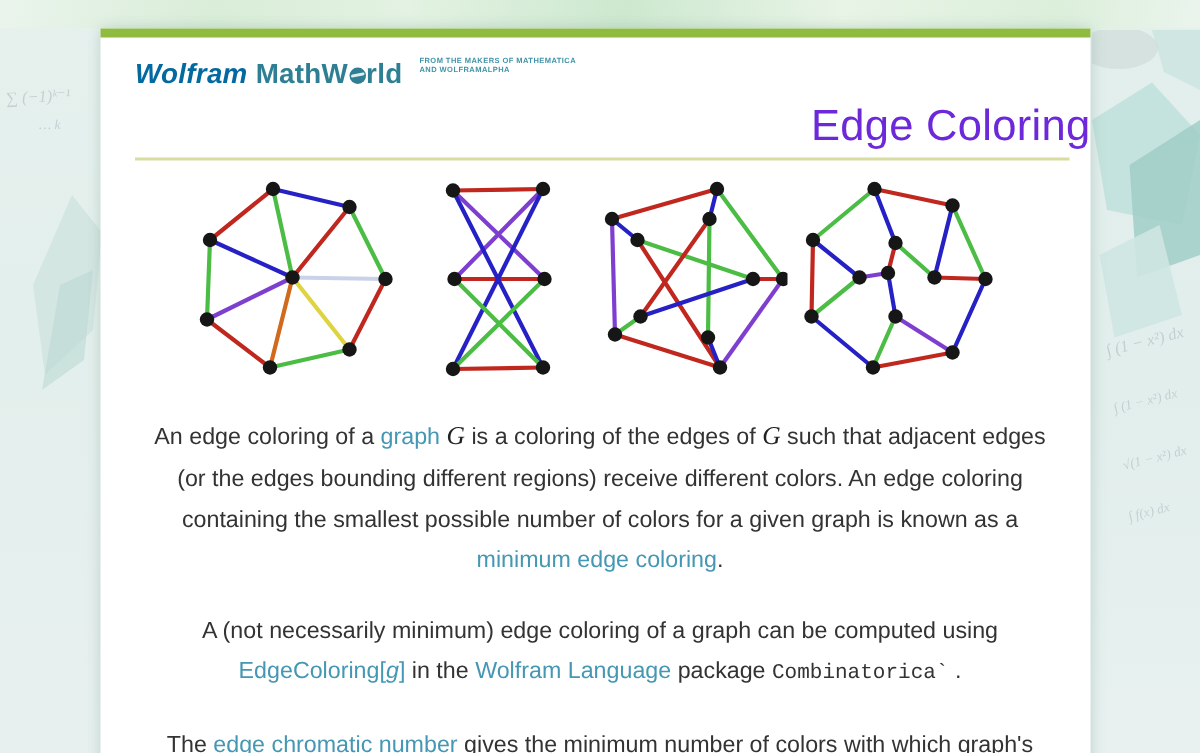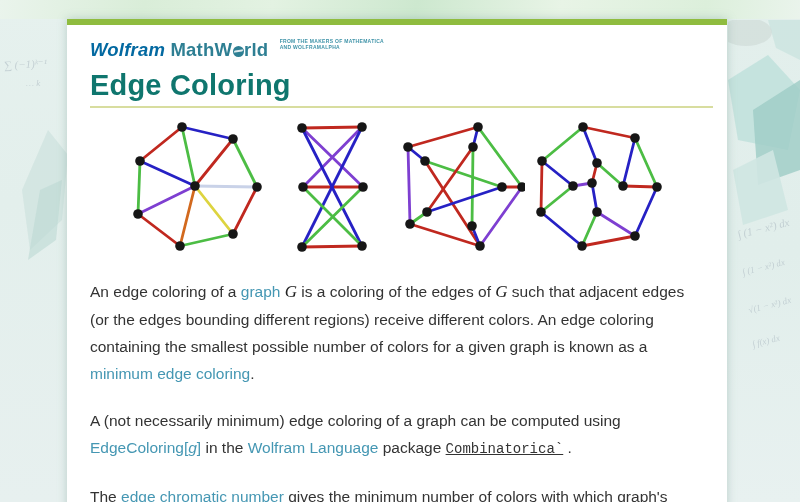--- a/index.html
+++ b/index.html
@@ -39,37 +39,37 @@
   .globe::after{
     content:"";position:absolute;left:1px;right:1px;top:4px;height:2px;
     background:#fff;opacity:.85;border-radius:2px;transform:skewY(-10deg);
   }
   .tagline{
     display:inline-block;vertical-align:super;margin-left:6px;
     font-size:5px;line-height:6px;color:#3f93a8;font-weight:700;
     letter-spacing:.3px;text-transform:uppercase;
   }
   .page-title{
-    margin:7px 0 0 23px;font-size:29px;line-height:34px;font-weight:700;
-    color:#0f766e;letter-spacing:.2px;
+    margin:7px 0 0 23px;font-size:29px;line-height:34px;font-weight:400;
+    color:#6d28d9;letter-spacing:.2px;text-align:right;
   }
   .title-rule{margin:4px 14px 0 23px;height:2px;background:#d8dd9f;border:none;}
   
   .graphs-row{position:relative;height:150px;margin-top:6px;display:flex;align-items:flex-start;}
   .graphs-row svg{display:block;flex:none;}
   .g1{margin-left:18px;} .g2{margin-left:-5px;} .g3{margin-left:5px;} .g4{margin-left:0;}
   
   .content{margin:14px 0 0 23px;width:620px;color:#333;
     font-size:15.5px;line-height:27.4px;}
-  .content p{margin:4px 0 19px 0;}
+  .content p{margin:4px 0 19px 0;text-align:center;}
   .seg-plain{color:#333;}
   .seg-link,.seg-link-italic{color:#4597b3;cursor:pointer;}
   .seg-link-italic{font-style:italic;}
   .seg-math{font-family:"Liberation Serif","DejaVu Serif",serif;font-style:italic;font-size:17px;color:#222;}
-  .seg-mono{font-family:"Liberation Mono","DejaVu Sans Mono",monospace;font-size:14px;color:#333;text-decoration:underline;}
+  .seg-mono{font-family:"Liberation Mono","DejaVu Sans Mono",monospace;font-size:14px;color:#333;}
 </style>
 </head>
 <body>
 
 <div class="bg-left"></div>
 <div class="bg-right"></div>
 <div class="bg-top-band"></div>
 
 <div class="decor-formula" style="left:4px;top:58px;transform:rotate(-3deg);">∑ (−1)ᵏ⁻¹</div>
 <div class="decor-formula small" style="left:26px;top:78px;">… k</div>

